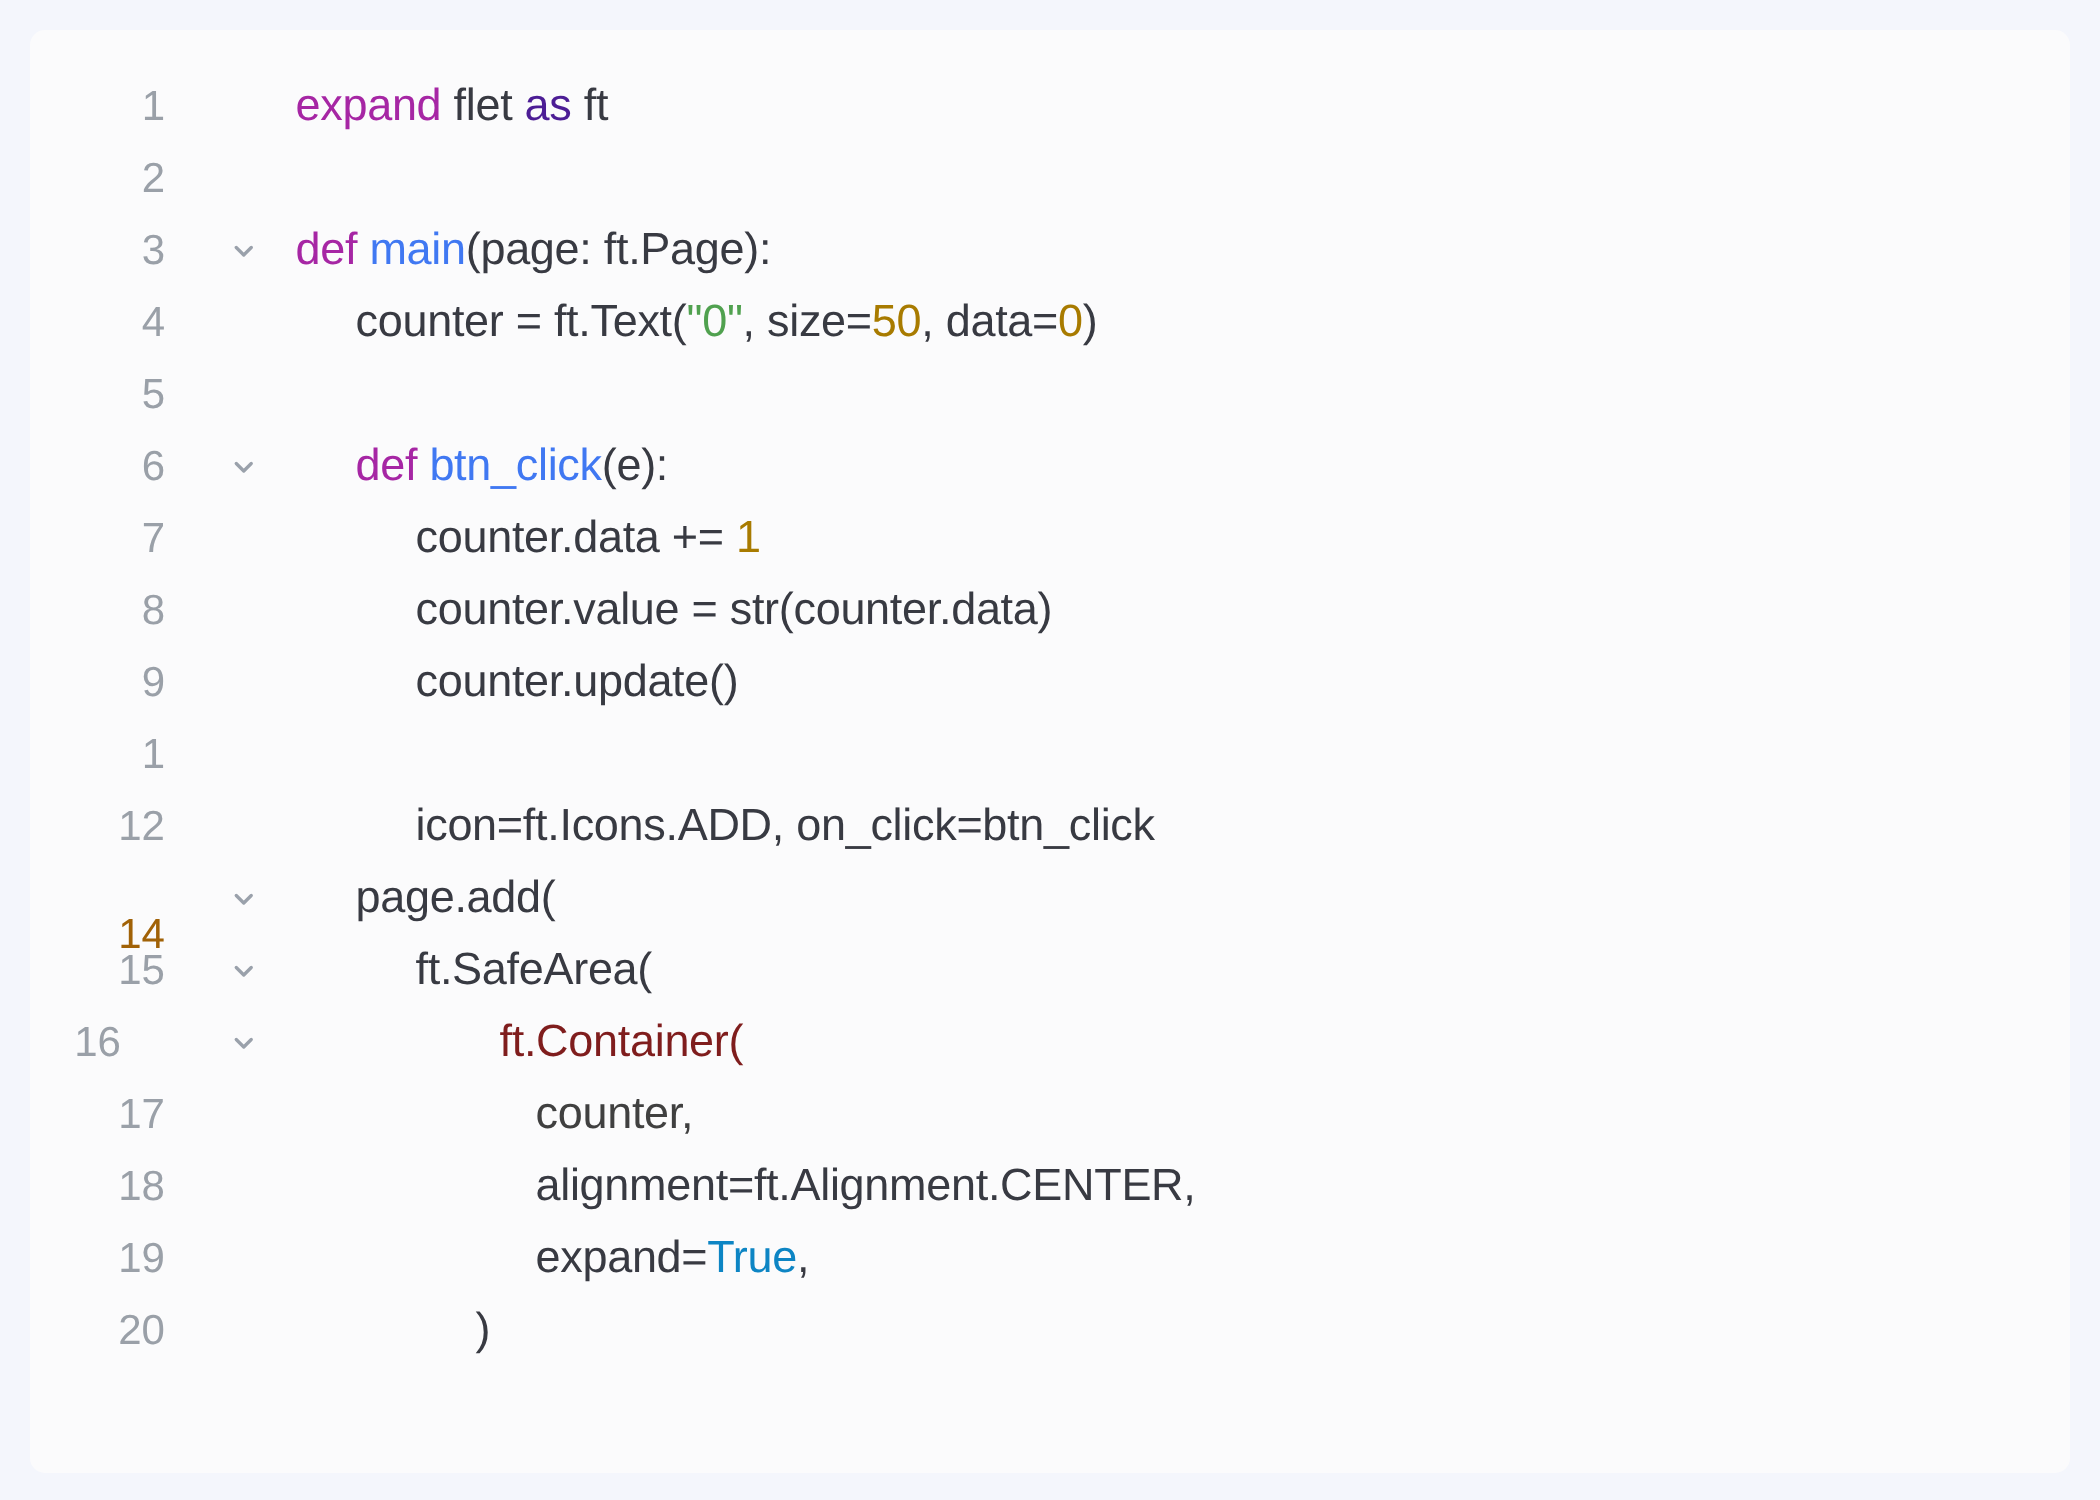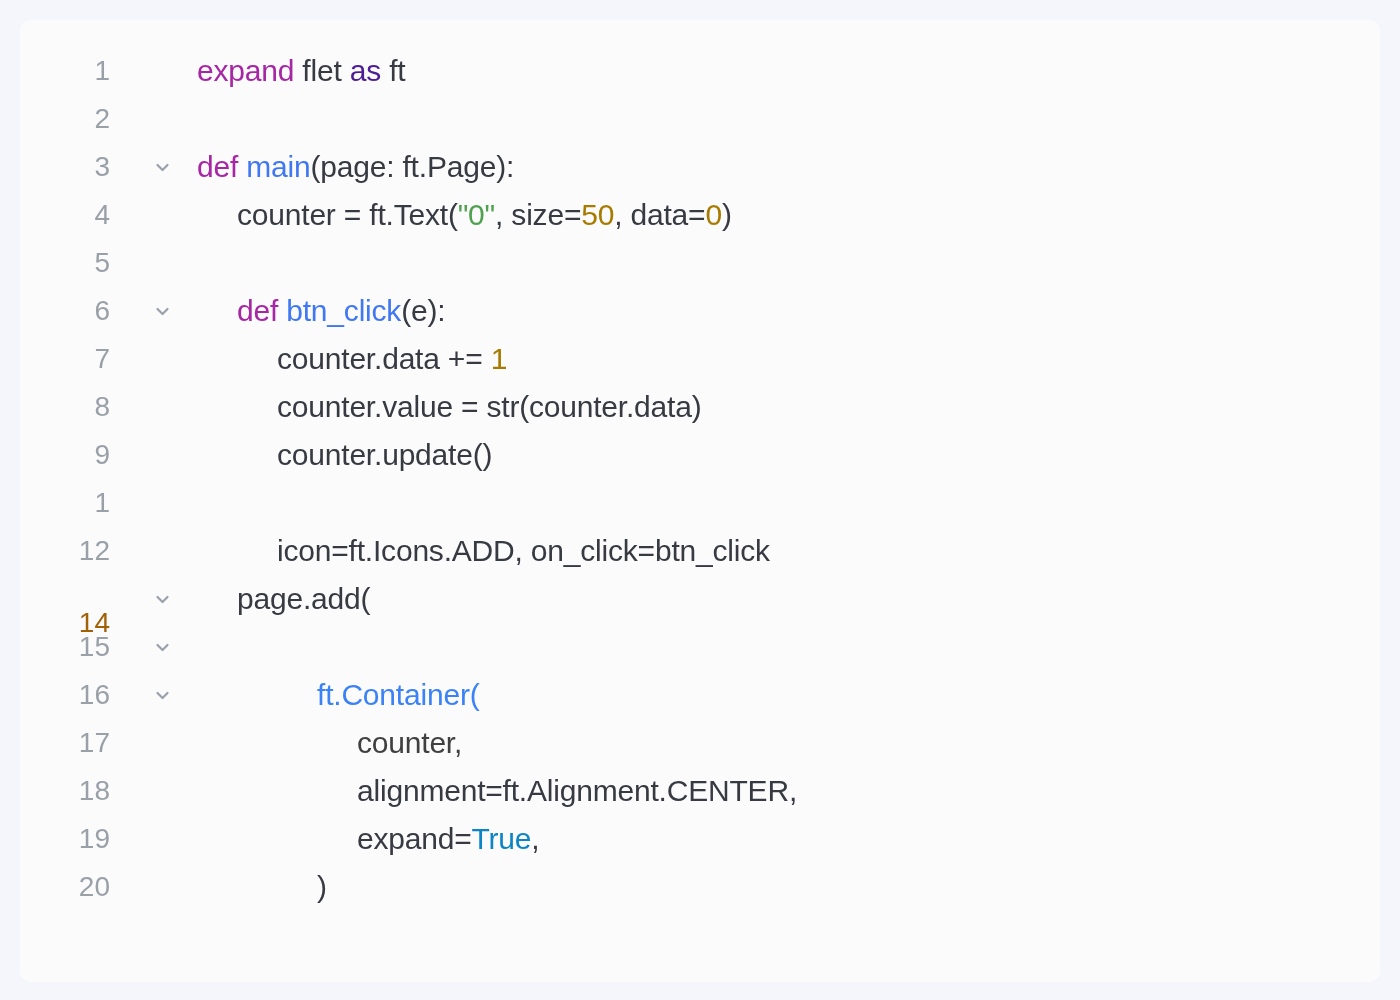--- a/index.html
+++ b/index.html
@@ -129,29 +129,30 @@
         </div>
         <div class="code" style="padding-left: 40px;"><span class="code-token" style="color: rgb(56, 58, 66);">page.add(</span></div>
       </div>
       <div class="line">
         <div class="num" style="color: rgb(154, 160, 168);">15</div>
         <div class="fold">
           <svg width="21" height="21" viewBox="0 0 21 21">
             <path d="M5.5 8 L10.5 13 L15.5 8" fill="none" stroke="#9aa1ab" stroke-width="2.2" stroke-linecap="round" stroke-linejoin="round"></path>
           </svg>
         </div>
+        <div class="code" style="padding-left: 80px;"><span class="code-token" style="color: rgb(56, 58, 66);">ft.SafeArea(</span></div>
       </div>
       <div class="line">
-        <div class="num" style="color: rgb(154, 160, 168);">16</div>
+        <div class="num" style="color: rgb(154, 160, 168); text-align: center;">16</div>
         <div class="fold">
           <svg width="21" height="21" viewBox="0 0 21 21">
             <path d="M5.5 8 L10.5 13 L15.5 8" fill="none" stroke="#9aa1ab" stroke-width="2.2" stroke-linecap="round" stroke-linejoin="round"></path>
           </svg>
         </div>
-        <div class="code" style="padding-left: 120px;"><span class="code-token" style="color: #3b82f6;">ft.Container(</span></div>
+        <div class="code" style="padding-left: 120px;"><span class="code-token" style="color: #7f1d1d; margin-left: 16px;">ft.Container(</span></div>
       </div>
       <div class="line">
         <div class="num" style="color: rgb(154, 160, 168);">17</div>
         <div class="fold"></div>
         <div class="code" style="padding-left: 160px;"><span class="code-token" style="color: #404040;">counter,</span></div>
       </div>
       <div class="line">
         <div class="num" style="color: rgb(154, 160, 168);">18</div>
         <div class="fold"></div>
         <div class="code" style="padding-left: 160px;"><span class="code-token" style="color: rgb(56, 58, 66);">alignment=ft.Alignment.CENTER,</span></div>

